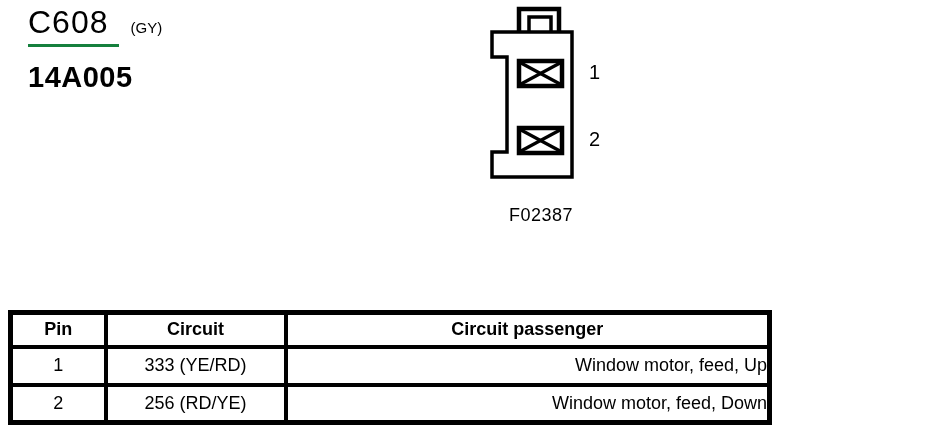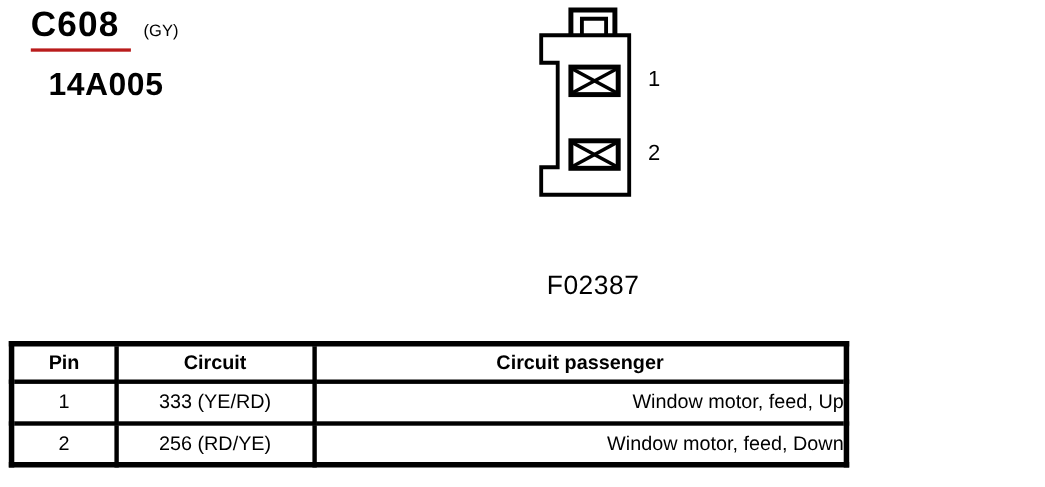--- a/index.html
+++ b/index.html
@@ -9,52 +9,51 @@
     position:relative;
     font-family:"Liberation Sans", sans-serif;
     color:#000;
     overflow:hidden;
   }
 
   
   .id-block { position:absolute; left:28px; top:6px; }
   .connector-id {
     display:inline-block;
-    font-size:32px; font-weight:bold; line-height:32px;
+    font-size:32px; font-weight:normal; line-height:32px;
     letter-spacing:1px;
-    border-bottom:3px solid #b91c1c;
+    border-bottom:3px solid #15803d;
     padding:0 10px 6px 0;
     vertical-align:baseline;
   }
   .color-code {
     display:inline-block;
     font-size:15px;
     margin-left:12px;
     vertical-align:baseline;
   }
   .part-number {
     font-size:29px; font-weight:bold; line-height:29px;
     letter-spacing:0.5px;
     margin-top:16px;
-    margin-left:16px;
   }
   .description {
     font-size:16px; line-height:24px;
     margin-top:26px;
     white-space:pre-line;
   }
 
   
   .connector-svg { position:absolute; left:480px; top:0; }
   .pin-number { position:absolute; font-size:20px; line-height:20px; }
   .pin-number-1 { left:589px; top:62px; }
   .pin-number-2 { left:589px; top:129px; }
   .figure-caption {
-    position:absolute; left:497px; top:206px;
-    font-size:24px; line-height:18px; letter-spacing:0.5px;margin-top:45px;
+    position:absolute; left:509px; top:206px;
+    font-size:18px; line-height:18px; letter-spacing:0.5px;
   }
 
   
   .pin-table {
     position:absolute; left:8px; top:310px;
     width:764px;
     border-collapse:collapse;
     font-size:18px;
   }
   .pin-table th, .pin-table td {

